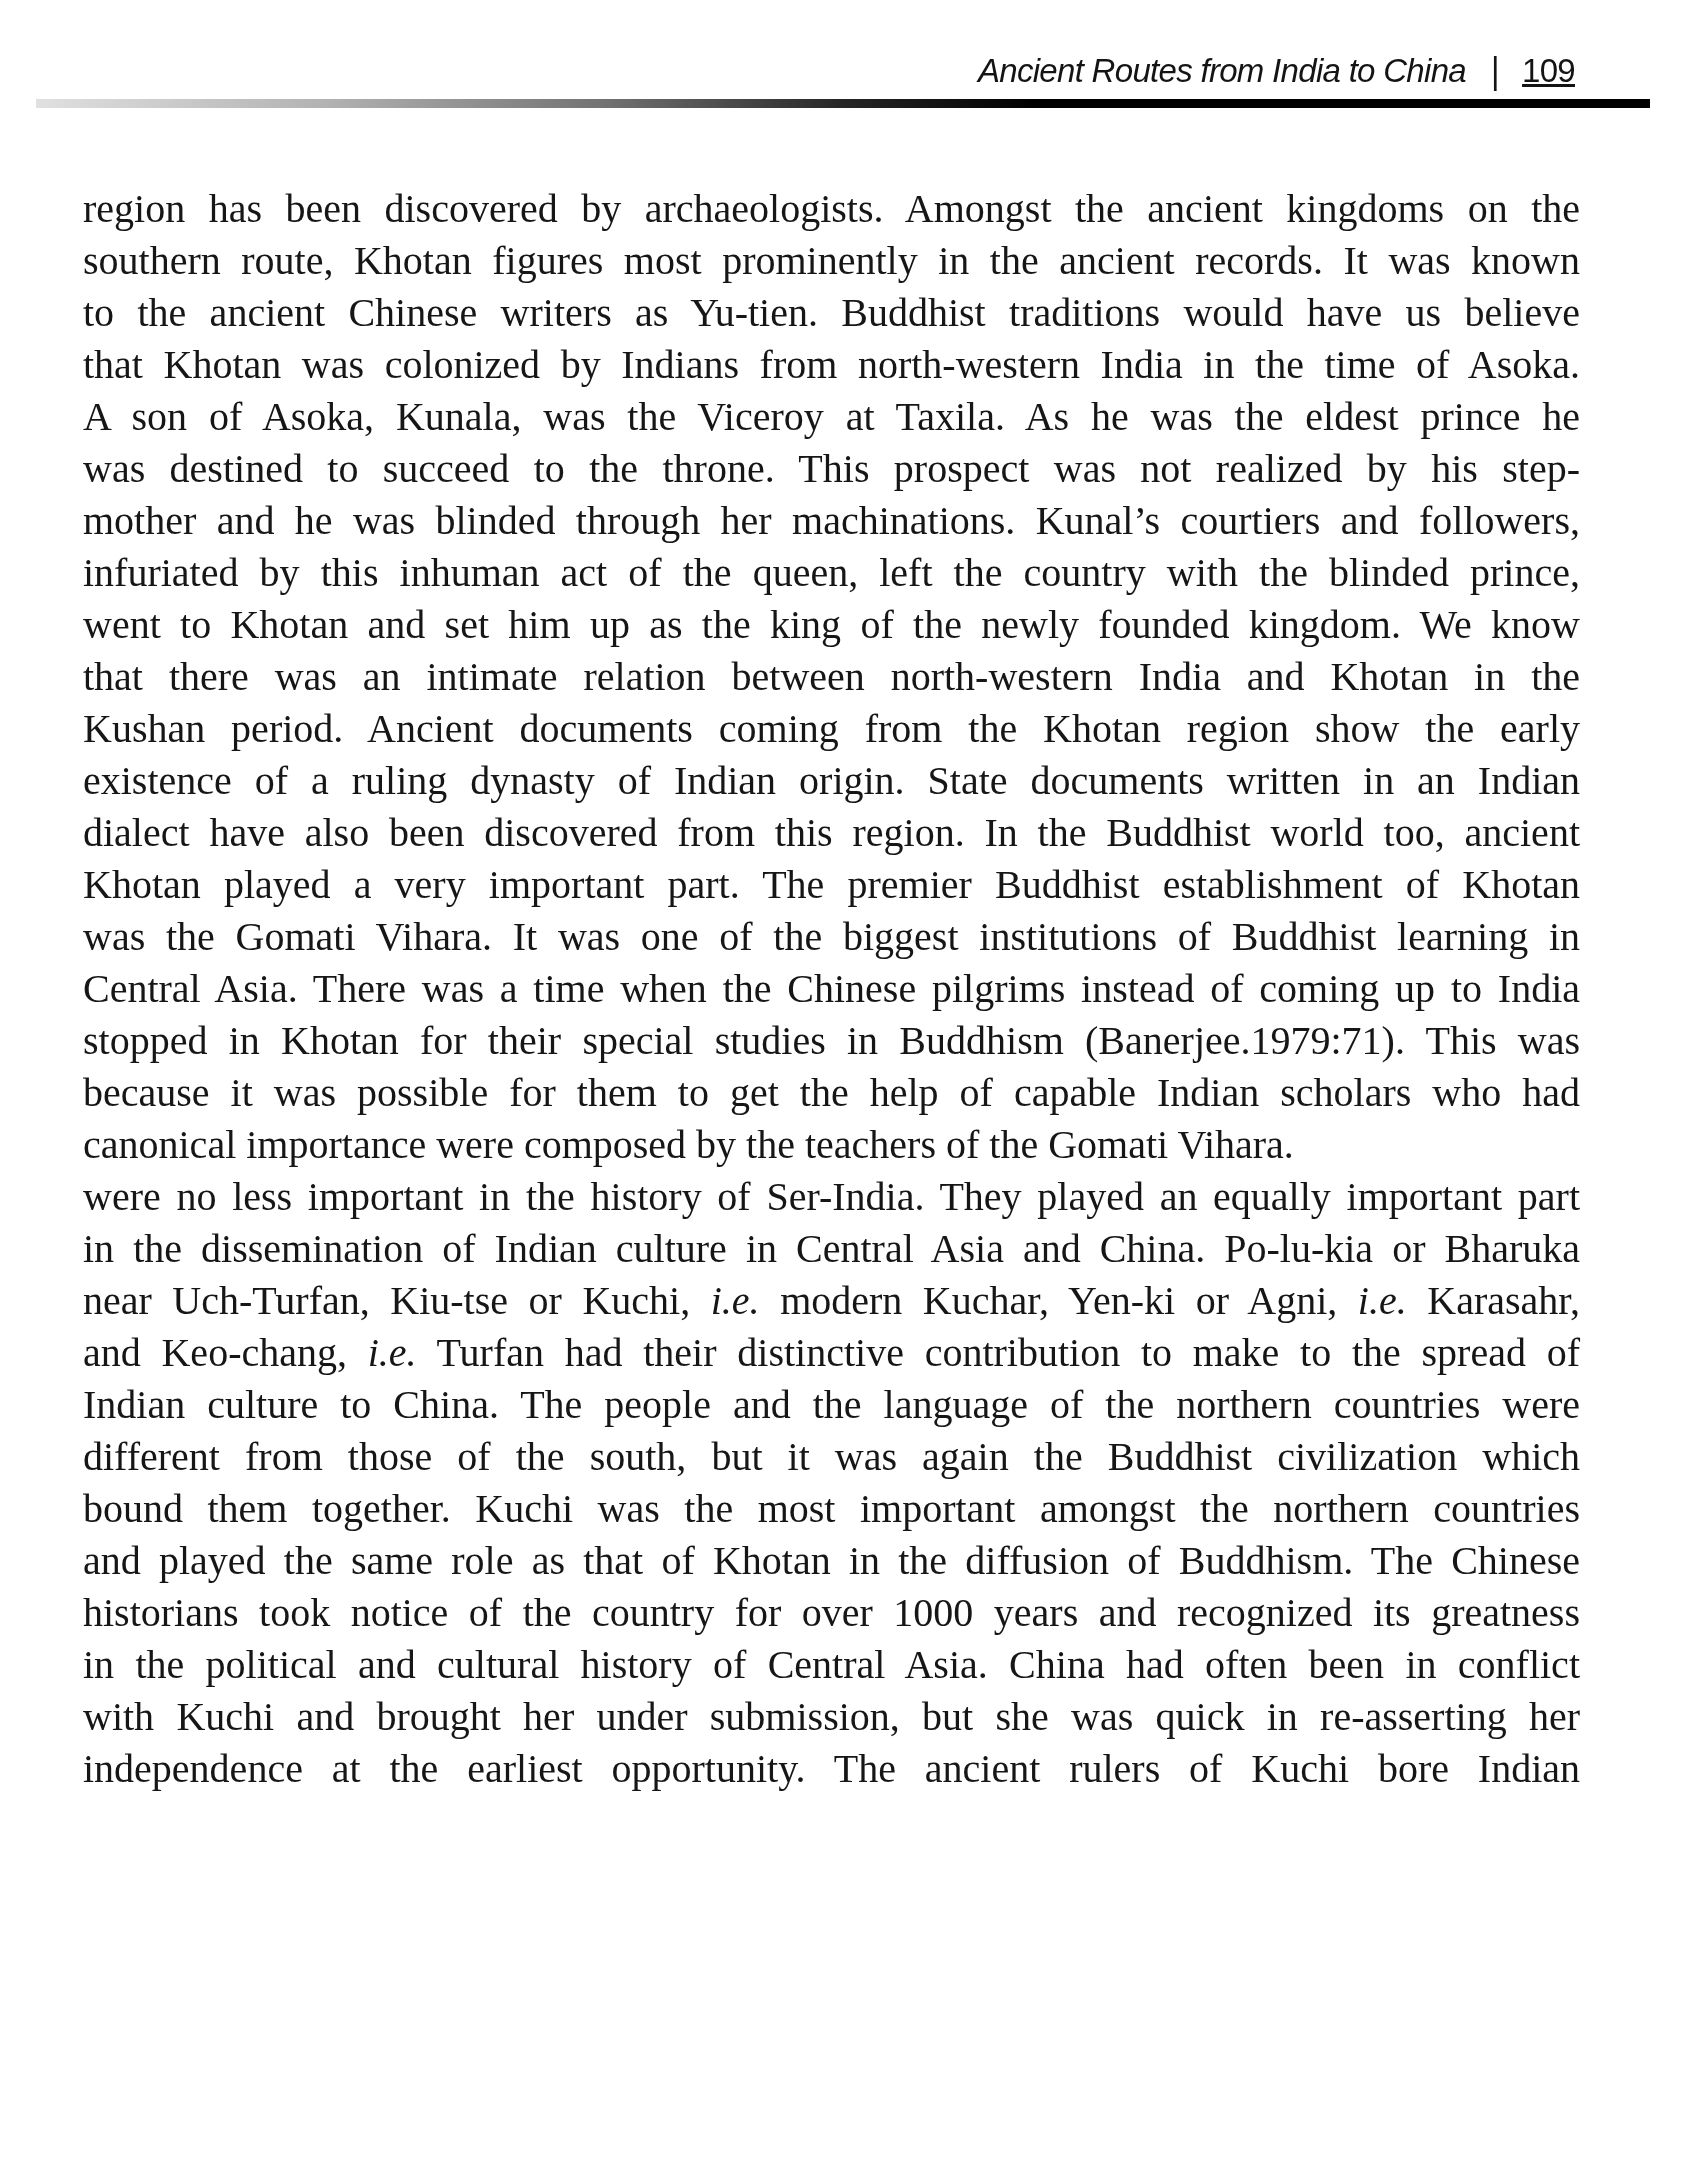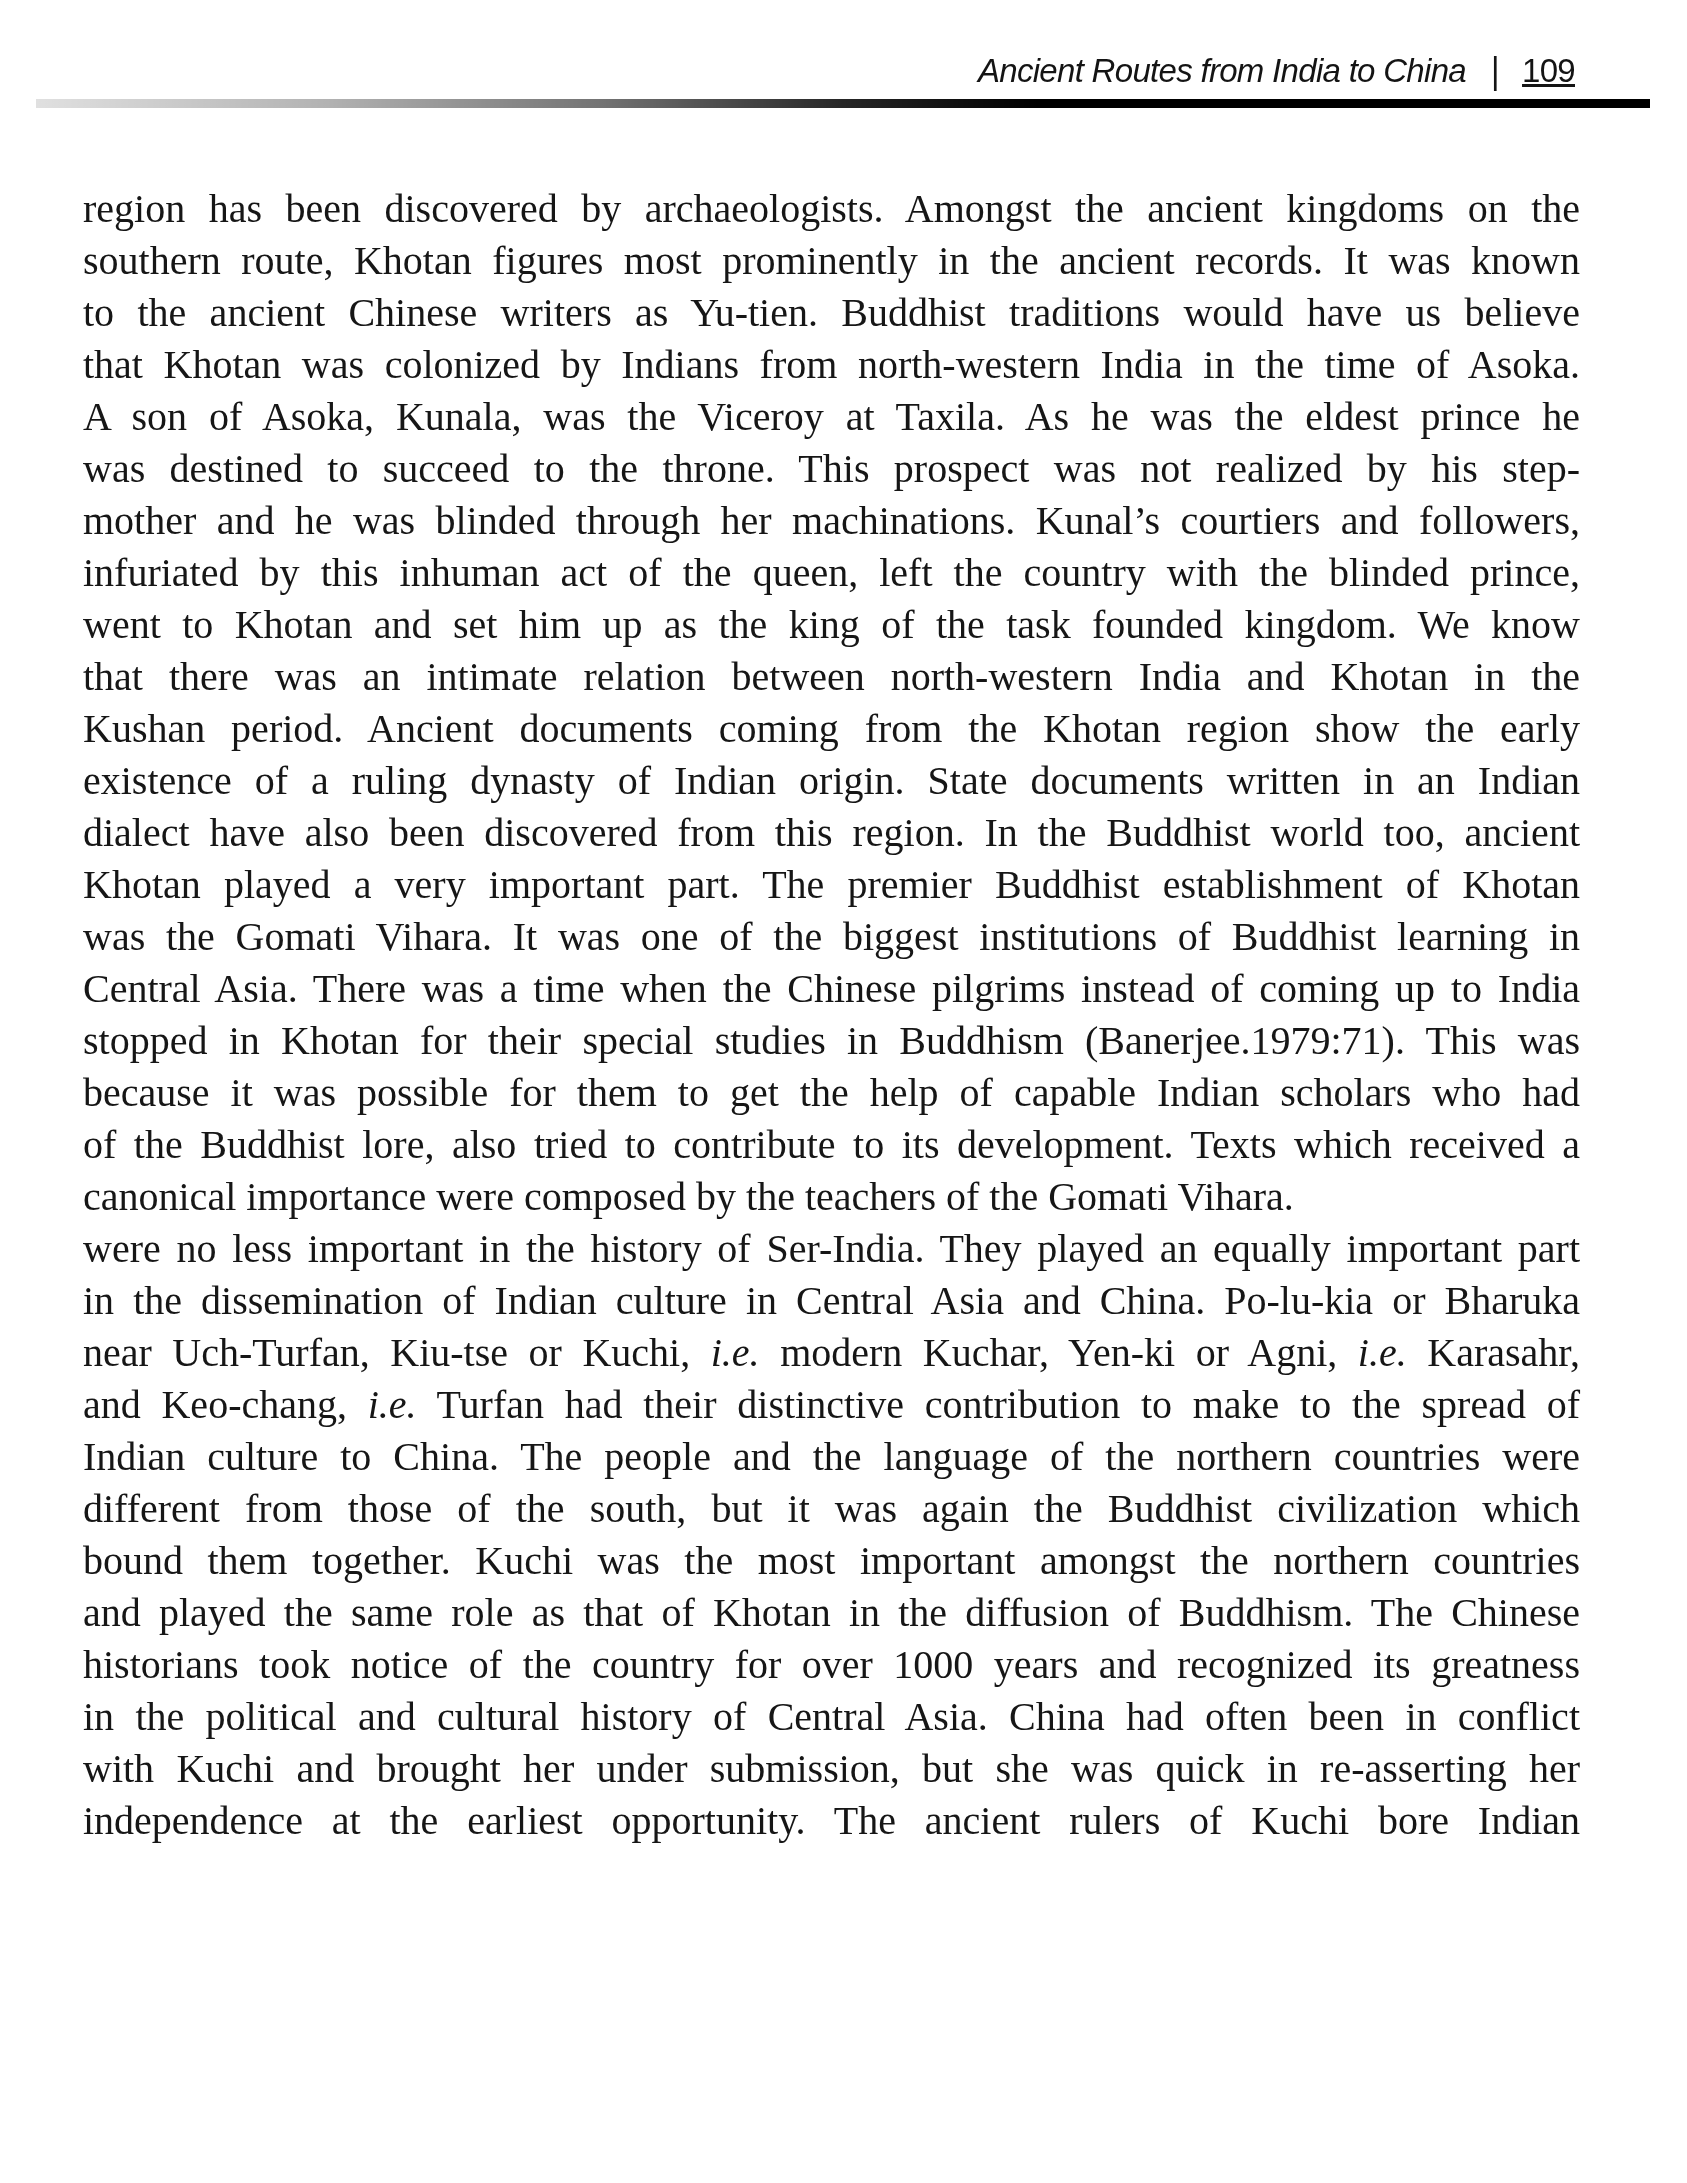--- a/index.html
+++ b/index.html
@@ -101,31 +101,30 @@
 <main class="body-text" id="body-text">
     <div class="para">
       <span class="line">region has been discovered by archaeologists. Amongst the ancient kingdoms on the</span>
       <span class="line">southern route, Khotan figures most prominently in the ancient records. It was known</span>
       <span class="line">to the ancient Chinese writers as Yu-tien. Buddhist traditions would have us believe</span>
       <span class="line">that Khotan was colonized by Indians from north-western India in the time of Asoka.</span>
       <span class="line">A son of Asoka, Kunala, was the Viceroy at Taxila. As he was the eldest prince he</span>
       <span class="line">was destined to succeed to the throne. This prospect was not realized by his step-</span>
       <span class="line">mother and he was blinded through her machinations. Kunal’s courtiers and followers,</span>
       <span class="line">infuriated by this inhuman act of the queen, left the country with the blinded prince,</span>
-      <span class="line">went to Khotan and set him up as the king of the task founded kingdom. We know</span>
+      <span class="line">went to Khotan and set him up as the king of the newly founded kingdom. We know</span>
       <span class="line">that there was an intimate relation between north-western India and Khotan in the</span>
       <span class="line">Kushan period. Ancient documents coming from the Khotan region show the early</span>
       <span class="line">existence of a ruling dynasty of Indian origin. State documents written in an Indian</span>
       <span class="line">dialect have also been discovered from this region. In the Buddhist world too, ancient</span>
       <span class="line">Khotan played a very important part. The premier Buddhist establishment of Khotan</span>
       <span class="line">was the Gomati Vihara. It was one of the biggest institutions of Buddhist learning in</span>
       <span class="line">Central Asia. There was a time when the Chinese pilgrims instead of coming up to India</span>
       <span class="line">stopped in Khotan for their special studies in Buddhism (Banerjee.1979:71). This was</span>
       <span class="line">because it was possible for them to get the help of capable Indian scholars who had</span>
-      <span class="line">of the Buddhist lore, also tried to contribute to its development. Texts which received a</span>
       <span class="line last">canonical importance were composed by the teachers of the Gomati Vihara.</span>
     </div>
     <div class="para">
       <span class="line">were no less important in the history of Ser-India. They played an equally important part</span>
       <span class="line">in the dissemination of Indian culture in Central Asia and China. Po-lu-kia or Bharuka</span>
       <span class="line"><span>near Uch-Turfan, Kiu-tse or Kuchi, </span><em class="abbr">i.e.</em><span> modern Kuchar, Yen-ki or Agni, </span><em class="abbr">i.e.</em><span> Karasahr,</span></span>
       <span class="line"><span>and Keo-chang, </span><em class="abbr">i.e.</em><span> Turfan had their distinctive contribution to make to the spread of</span></span>
       <span class="line">Indian culture to China. The people and the language of the northern countries were</span>
       <span class="line">different from those of the south, but it was again the Buddhist civilization which</span>
       <span class="line">bound them together. Kuchi was the most important amongst the northern countries</span>

